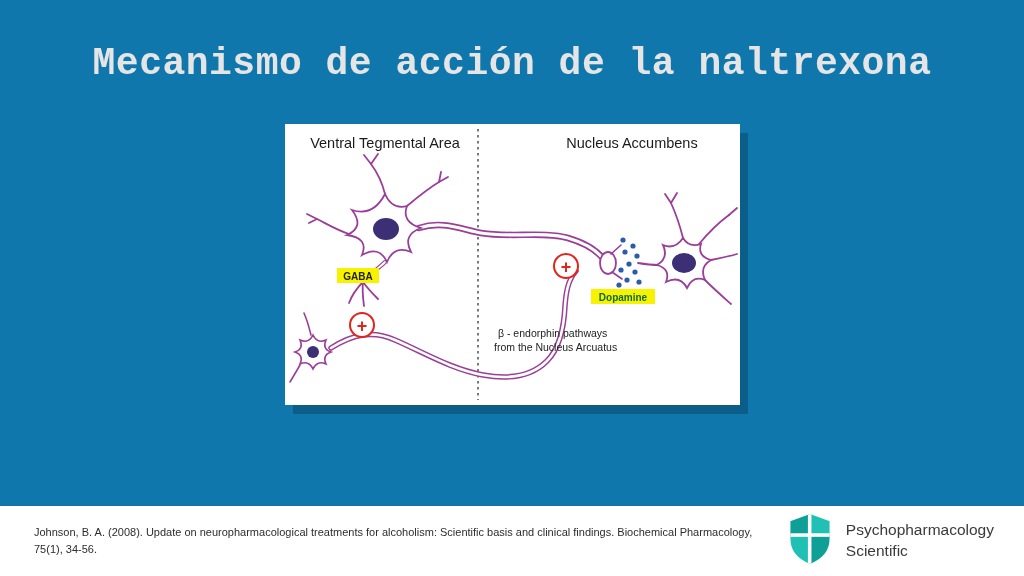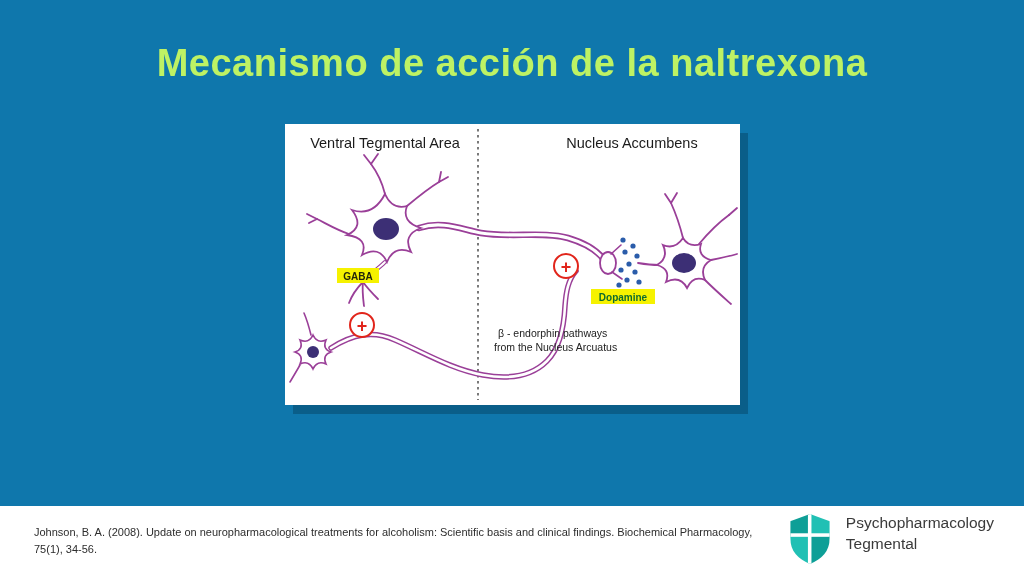--- a/index.html
+++ b/index.html
@@ -2,34 +2,34 @@
 <html><head>
 <meta charset="utf-8">
 <style>
   html,body{margin:0;padding:0;background:#0f77ac;}
   .slide{
     position:relative;width:1024px;height:576px;overflow:hidden;
     background:#0f77ac;font-family:"Liberation Sans",sans-serif;
   }
   .slide-title{
     position:absolute;top:42px;left:0;width:100%;text-align:center;
-    color:#bef264;font-size:38px;font-weight:700;letter-spacing:.5px;
+    color:#e5e5e5;font-size:38px;font-weight:700;letter-spacing:.5px;font-family:Liberation Mono, monospace;
   }
   .diagram-panel{
     position:absolute;left:285px;top:124px;width:455px;height:281px;
     background:#ffffff;box-shadow:8px 9px 0 #0a5e89;
   }
   .diagram-panel svg{display:block;}
   .diagram-panel text{font-family:"Liberation Sans",sans-serif;}
   .footer{
     position:absolute;left:0;bottom:0;width:100%;height:70px;background:#ffffff;
     display:flex;align-items:center;box-sizing:border-box;padding:0 30px 0 34px;
   }
   .citation{font-size:11px;color:#2d2d2d;line-height:1.55;max-width:730px;}
-  .logo{margin-left:auto;display:flex;gap:13px;}
+  .logo{margin-left:auto;display:flex;align-items:center;gap:13px;}
   .logo-name{font-size:15.5px;color:#3a3a3a;line-height:1.35;}
 </style>
 </head>
 <body>
 
 <div class="slide">
 
   <div class="slide-title">Mecanismo de acción de la naltrexona</div>
 
   <div class="diagram-panel">
@@ -152,18 +152,18 @@
             <rect x="22" y="0" width="22" height="22" fill="#21c0b4"></rect>
             <rect x="0" y="22" width="22" height="28" fill="#21c0b4"></rect>
             <rect x="22" y="22" width="22" height="28" fill="#0e9f97"></rect>
             <rect x="20" y="0" width="3.4" height="50" fill="#ffffff"></rect>
             <rect x="0" y="19.5" width="44" height="3.4" fill="#ffffff"></rect>
           </g>
         </svg>
       </span>
       <div class="logo-name">
         <div>Psychopharmacology</div>
-        <div>Tegmental</div>
+        <div>Scientific</div>
       </div>
     </div>
   </div>
 
 </div>
 
 </body></html>

